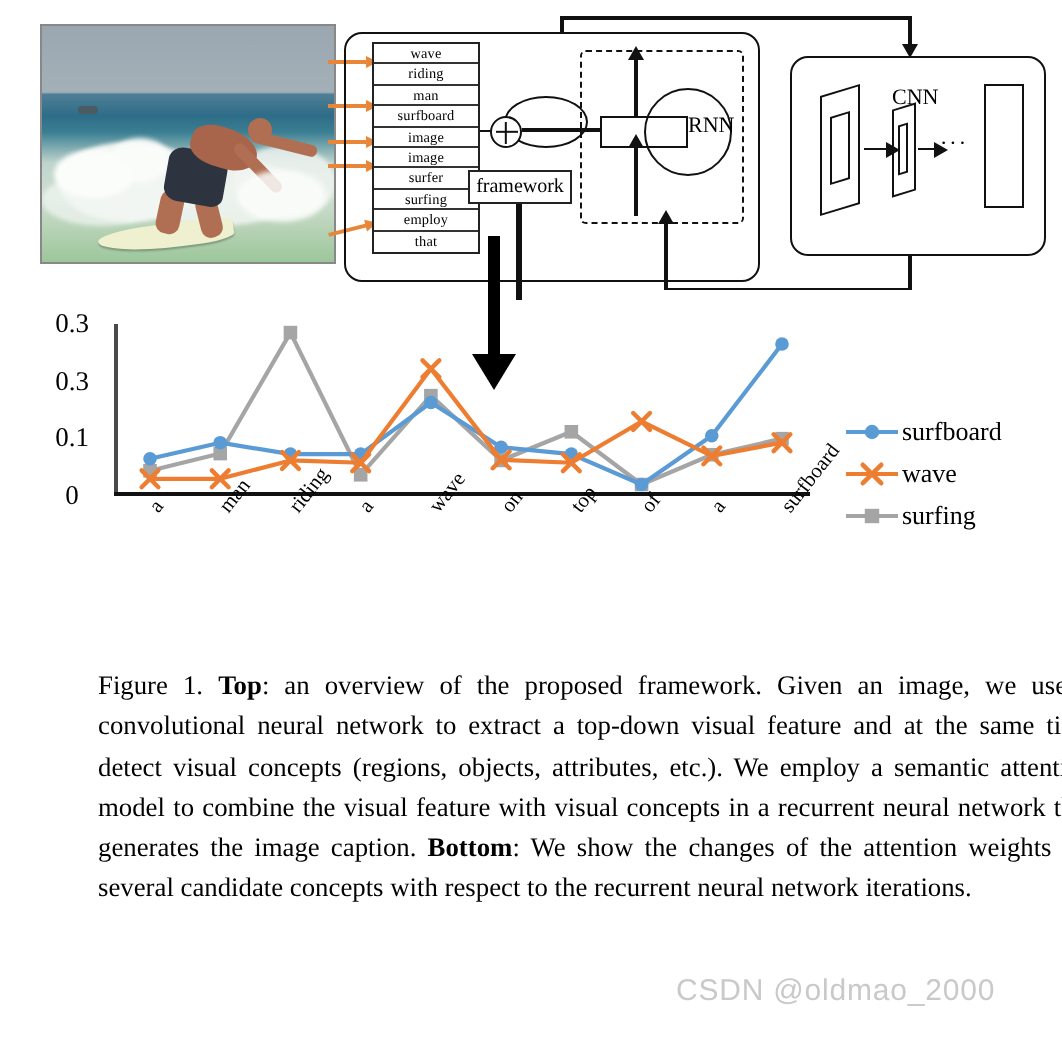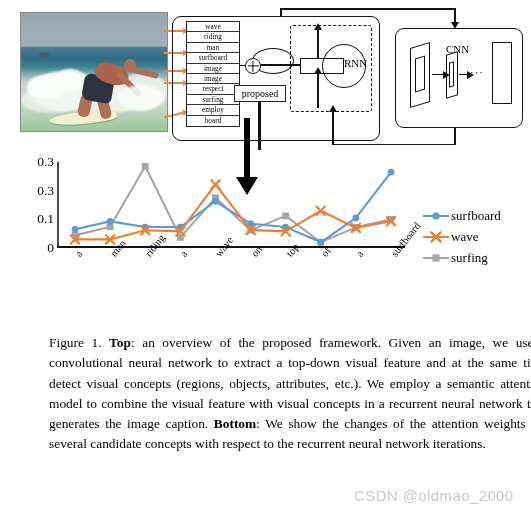--- a/index.html
+++ b/index.html
@@ -160,21 +160,21 @@
   #bigarrow::after {
     content:""; position:absolute; left:50%; bottom:-17px; transform:translateX(-50%);
     border-top:18px solid #000; border-left:11px solid transparent; border-right:11px solid transparent;
   }
 
   
   #chart { position:absolute; left:0px; top:152px; width:531px; height:165px; }
   #yaxis-line { position:absolute; left:57px; top:10px; width:1.8px; height:86px; background:#4a4a4a; }
   #xaxis-line { position:absolute; left:57px; top:94px; width:348px; height:1.6px; background:#111; }
   .ytick {
-    position:absolute; right:0; width:36px; text-align:right;
+    position:absolute; right:0; width:36px; text-align:center;
     font-size:13.5px; font-family:"Liberation Serif", serif;
     transform:translateY(-50%);
   }
   #ylabels { position:absolute; left:12px; top:10px; width:42px; height:86px; }
   #svgplot { position:absolute; left:57px; top:10px; }
 
   .xlabel {
     position:absolute; font-size:10.5px; white-space:nowrap;
     transform-origin:left top; transform:rotate(-52deg);
     font-family:"Liberation Serif", serif;
@@ -190,21 +190,21 @@
   #caption {
     position:absolute; left:17px; top:333px; width:498px;
     font-size:13.4px; line-height:20.3px;
     text-align:justify; text-justify:inter-word;
     font-family:"Liberation Serif", serif;
     margin-left:32px;
   }
   #caption b { font-weight:bold; }
 
   #watermark {
-    position:absolute; left:354px; top:487px;
+    position:absolute; left:338px; top:487px;
     font-size:15px; color:#c9c9c9; letter-spacing:.4px;
     font-family:"Liberation Sans", sans-serif;
     pointer-events:none;
   }
 </style>
 </head>
 <body>
 
 <div id="diagram">
 
@@ -236,33 +236,33 @@
   <div class="frame" id="frame-main"></div>
   <div class="frame" id="frame-cnn"></div>
 
   <div id="wordlist">
     <div>wave</div>
     <div>riding</div>
     <div>man</div>
     <div>surfboard</div>
     <div>image</div>
     <div>image</div>
-    <div>respect</div>
+    <div>surfer</div>
     <div>surfing</div>
     <div>employ</div>
-    <div>board</div>
+    <div>that</div>
   </div>
 
   <div class="bline barrowright" style="left:240px; top:65px; width:6px; height:1.4px;"></div>
 
   <div id="oval"></div>
   <div id="plus"></div>
 
   <div id="attention">
-    <span>proposed</span>
+    <span>framework</span>
   </div>
   <div id="attbar"></div>
 
   <div class="frame" id="frame-rnn"></div>
   <div id="rnncell"></div>
   <div id="rnnloop"></div>
   <div id="rnnlabel">RNN</div>
 
   <div class="bline barrowup" style="left:317px; top:30px; width:1.5px; height:28px;"></div>
   <div class="bline barrowup" style="left:317px; top:74px; width:1.5px; height:34px;"></div>

